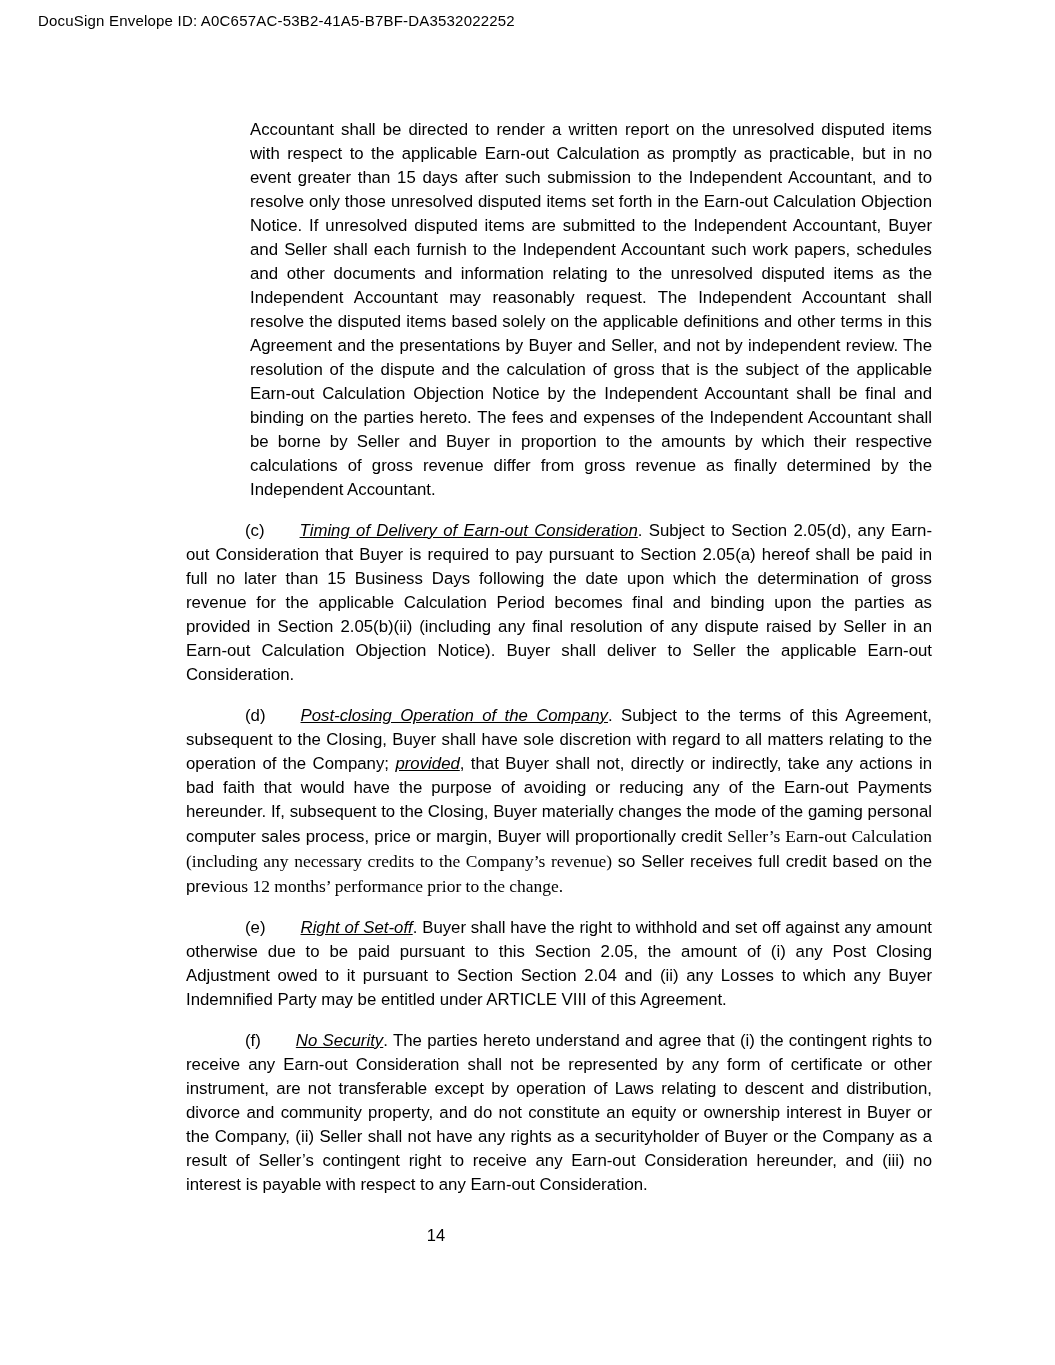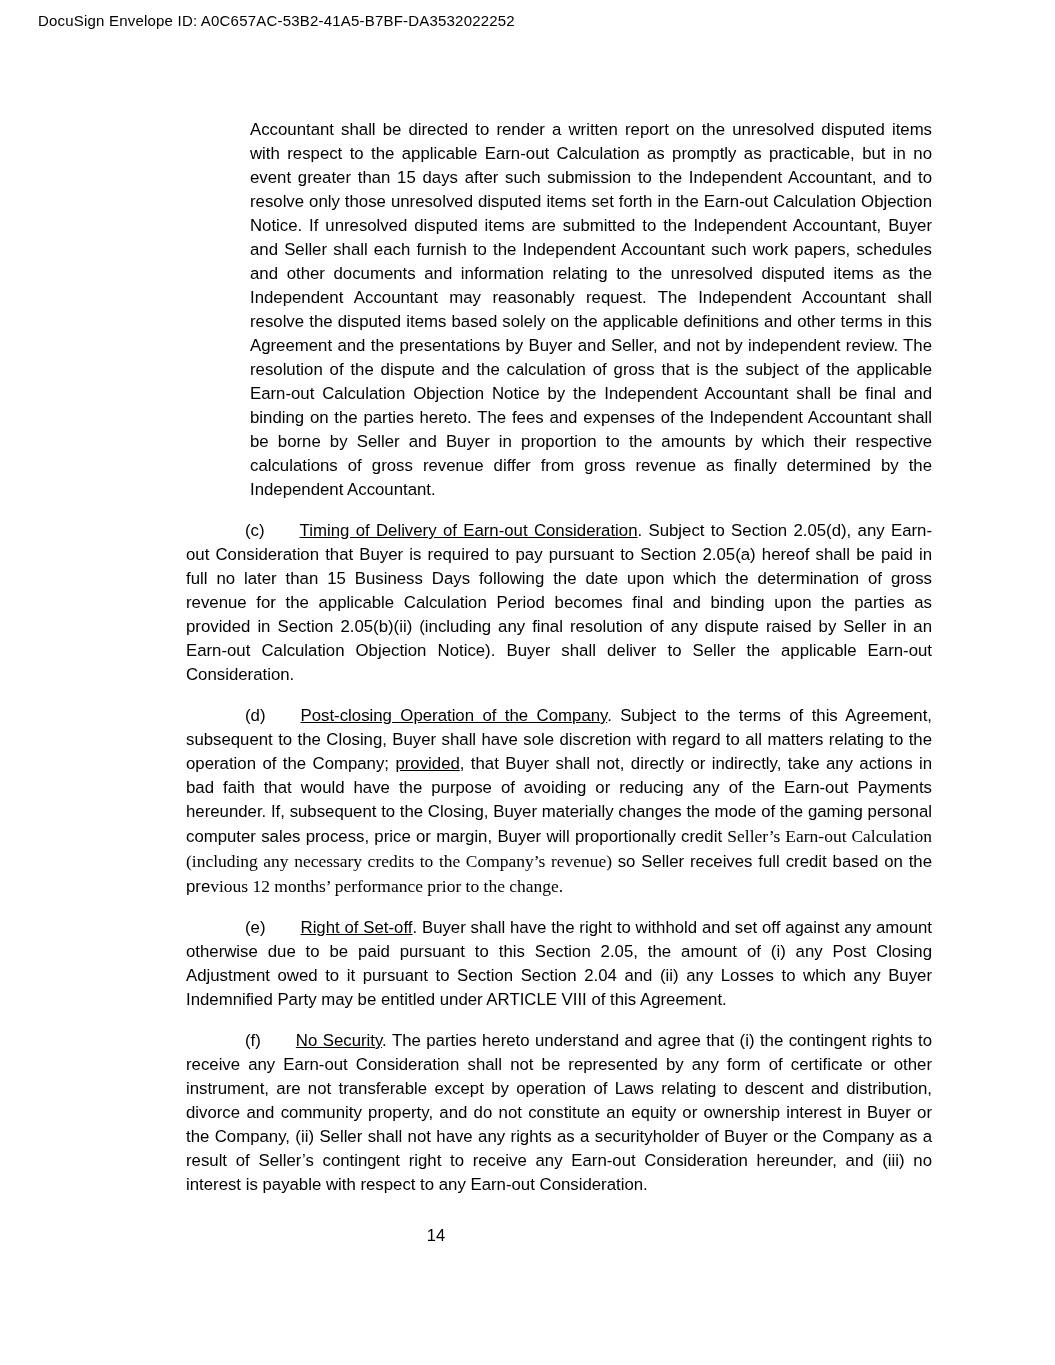--- a/index.html
+++ b/index.html
@@ -26,21 +26,21 @@
     top: 118px;
     width: 746px;
     font-size: 16.8px;
     line-height: 24px;
     text-align: justify;
   }
   .doc-body p { margin: 0 0 17px 0; }
   p.intro { margin-left: 64px; }
   p.sub { text-indent: 59px; }
   .tab { display: inline-block; width: 35px; }
-  .u { text-decoration: underline; }
+  .u { text-decoration: underline; font-style: italic; }
   .serif {
     font-family: "Liberation Serif", serif;
     font-size: 1.04em;
   }
   .page-number {
     position: absolute;
     top: 1226px;
     left: 0;
     width: 872px;
     text-align: center;

